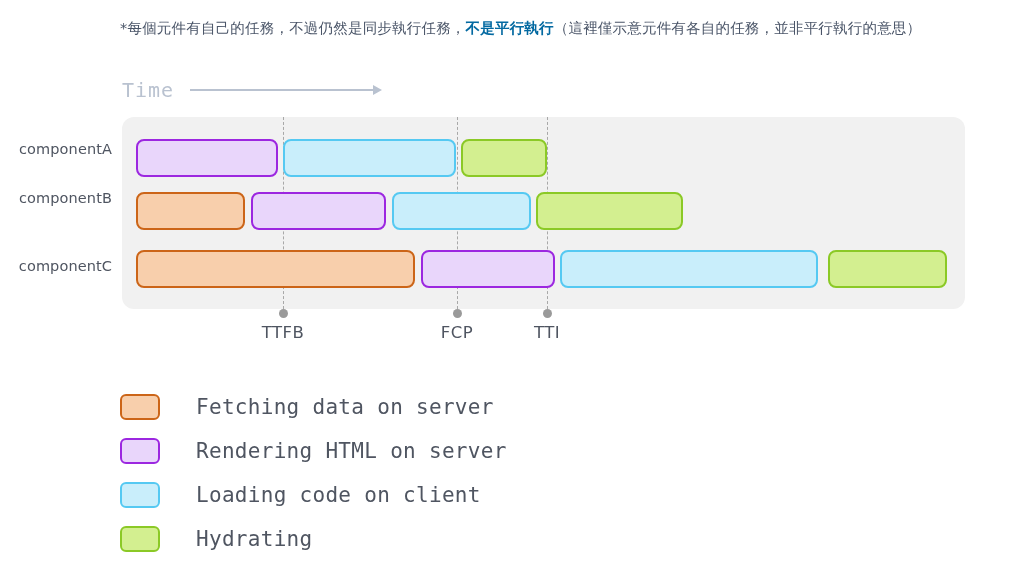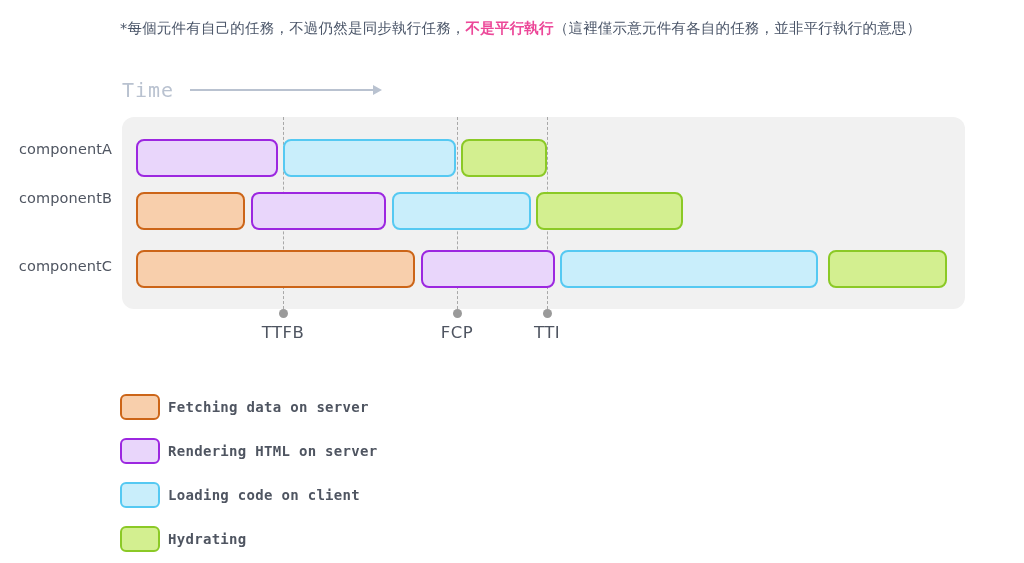--- a/index.html
+++ b/index.html
@@ -23,21 +23,21 @@
     width: 900px;
     font-family: "DejaVu Sans", sans-serif;
     font-size: 14.5px;
     line-height: 1.5;
     color: #4a5568;
     letter-spacing: 0.2px;
     white-space: nowrap;
   }
   #caption .strong {
     font-weight: bold;
-    color: #ec4899;
+    color: #0369a1;
   }
 
   
   #time-axis {
     position: absolute;
     left: 122px;
     top: 76px;
     width: 260px;
     height: 28px;
     display: flex;
@@ -174,27 +174,26 @@
     border-width: 2.2px;
     border-style: solid;
     box-sizing: border-box;
     flex: 0 0 auto;
   }
   .legend-swatch.fetch  { background: #f8cfac; border-color: #cc6518; }
   .legend-swatch.render { background: #e9d6fb; border-color: #9c27e0; }
   .legend-swatch.load   { background: #c9eefb; border-color: #55c9f2; }
   .legend-swatch.hydrate{ background: #d3ef90; border-color: #8bc926; }
   .legend-text {
-    margin-left: 8px;
+    margin-left: 36px;
     font-family: "DejaVu Sans Mono", monospace;
-    font-size: 14px;
+    font-size: 21px;
     color: #4f5561;
     letter-spacing: 0.3px;
     white-space: nowrap;
-    font-weight: bold;
   }
 </style>
 </head>
 <body>
 
 <div id="caption">
   <span>*每個元件有自己的任務，不過仍然是同步執行任務，</span><span class="strong">不是平行執行</span><span>（這裡僅示意元件有各自的任務，並非平行執行的意思）</span>
 </div>
 
 <div id="time-axis">

